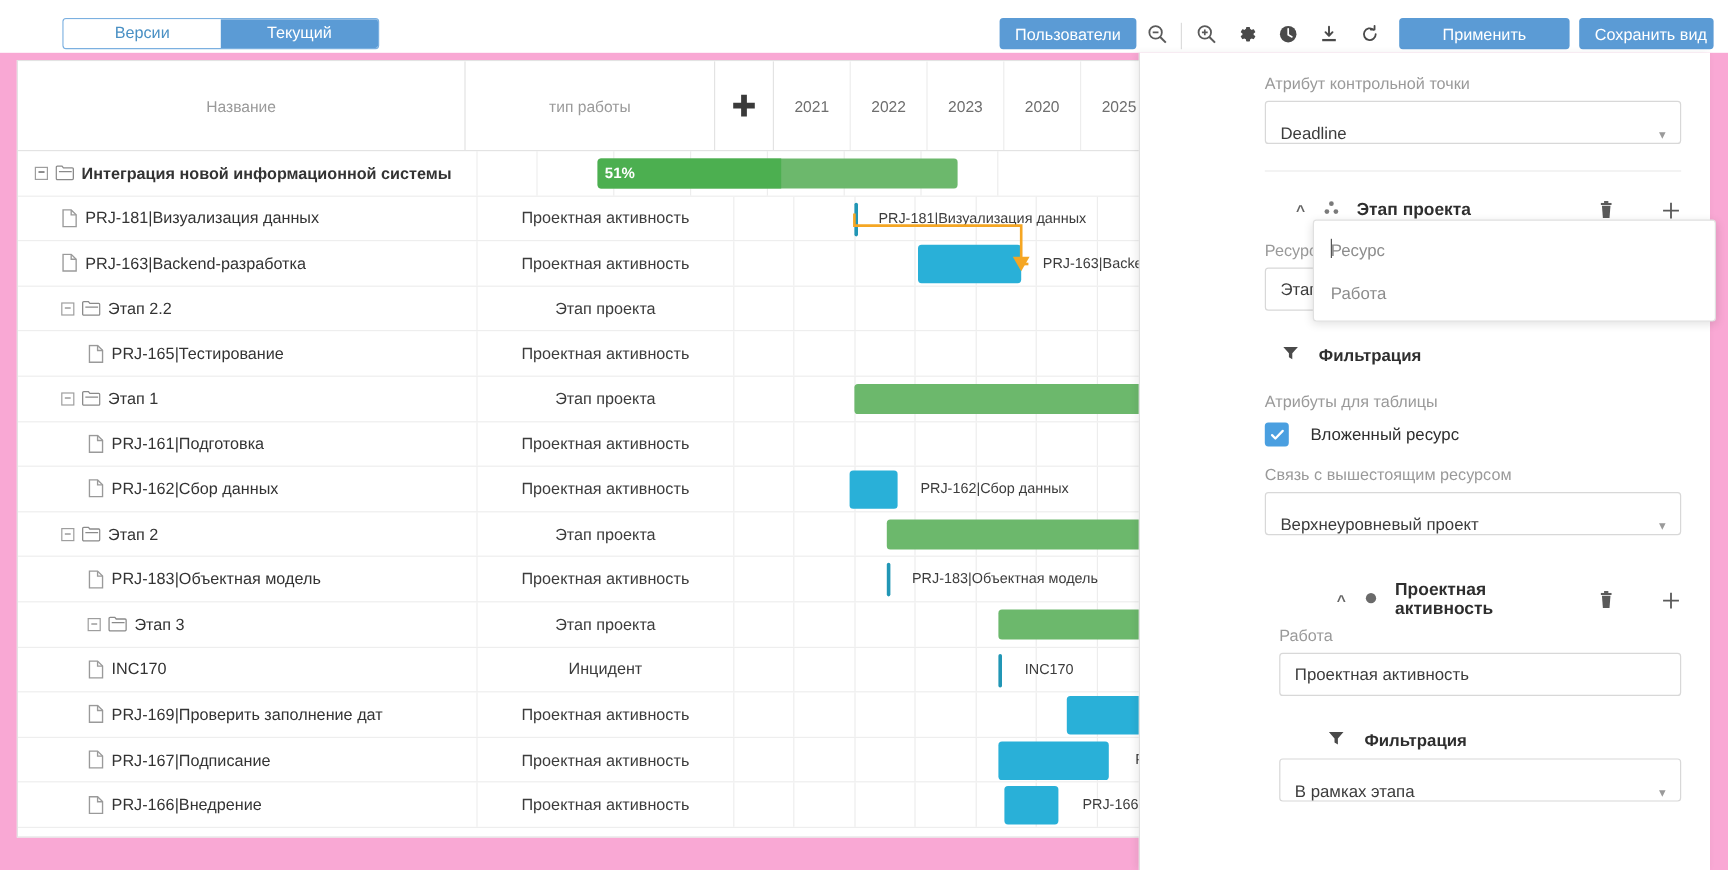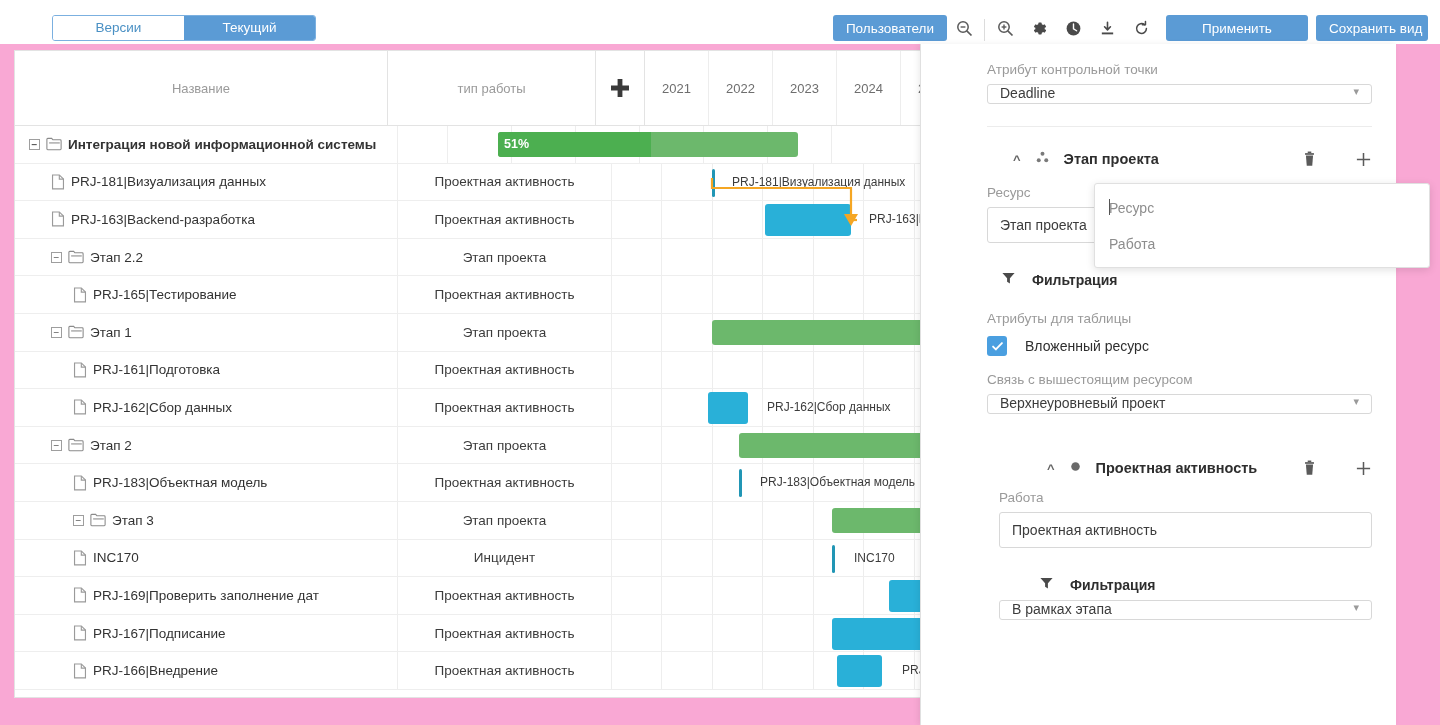--- a/index.html
+++ b/index.html
@@ -105,30 +105,31 @@
       padding-left:6px; line-height:25px; }
   .bar-blue { background:#29b0d8; height:32px; top:3px; }
   .bar-ms { background:#2196b5; width:3px; height:28px; top:5px; }
   .bar-label {
     position:absolute; font-size:12px; color:#3c3c3c; white-space:nowrap;
     top:11px;
   }
 
   
   .panel {
-    position:absolute; left:920px; top:44px; width:476px; height:681px;
+    position:absolute; left:949px; top:44px; width:476px; height:681px;
     background:#fff; border-left:1px solid #e0e0e0;
     box-shadow:-2px 0 6px rgba(0,0,0,0.07);
     overflow:hidden;
+    padding-left:38px;
   }
   .p-inner { padding:18px 24px 0 66px; }
   .p-label { font-size:13.5px; color:#9a9a9a; margin-bottom:7px; }
   .p-select {
-    height:20px; border:1px solid #d8d8d8; border-radius:3px; background:#fff;
-    display:flex; align-items:flex-start; padding:0 12px; font-size:14px; color:#3c3c3c;
+    height:36px; border:1px solid #d8d8d8; border-radius:3px; background:#fff;
+    display:flex; align-items:flex-end; padding:0 12px; font-size:14px; color:#3c3c3c;
     justify-content:space-between; cursor:pointer;
   }
   .p-input {
     height:36px; border:1px solid #d8d8d8; border-radius:3px; background:#fff;
     display:flex; align-items:center; padding:0 12px; font-size:14px; color:#3c3c3c;
     cursor:text;
   }
   .chev { color:#9a9a9a; font-size:11px; }
   .p-divider { height:1px; background:#ececec; margin:22px 0 0 0; }
   .sec-head {
@@ -239,21 +240,21 @@
       <div class="col-type">тип работы</div>
       <div class="col-plus">
         <svg width="24" height="24" viewBox="0 0 24 24">
           <path d="M9.6 3h4.8v6.6H21v4.8h-6.6V21H9.6v-6.6H3V9.6h6.6z" fill="#3a3a3a"></path>
         </svg>
       </div>
       <div class="years">
         <div class="year-cell">2021</div>
         <div class="year-cell">2022</div>
         <div class="year-cell">2023</div>
-        <div class="year-cell">2024</div>
+        <div class="year-cell">2020</div>
         <div class="year-cell">2025</div>
       </div>
     </div>
 
     <div class="gantt-body" id="gantt-body">
         <div class="row">
           <div class="cell-name">
             <div class="name-inner bold" style="padding-left: 14px;">
               <span class="expander">−</span>
               <span style="display: flex;">

